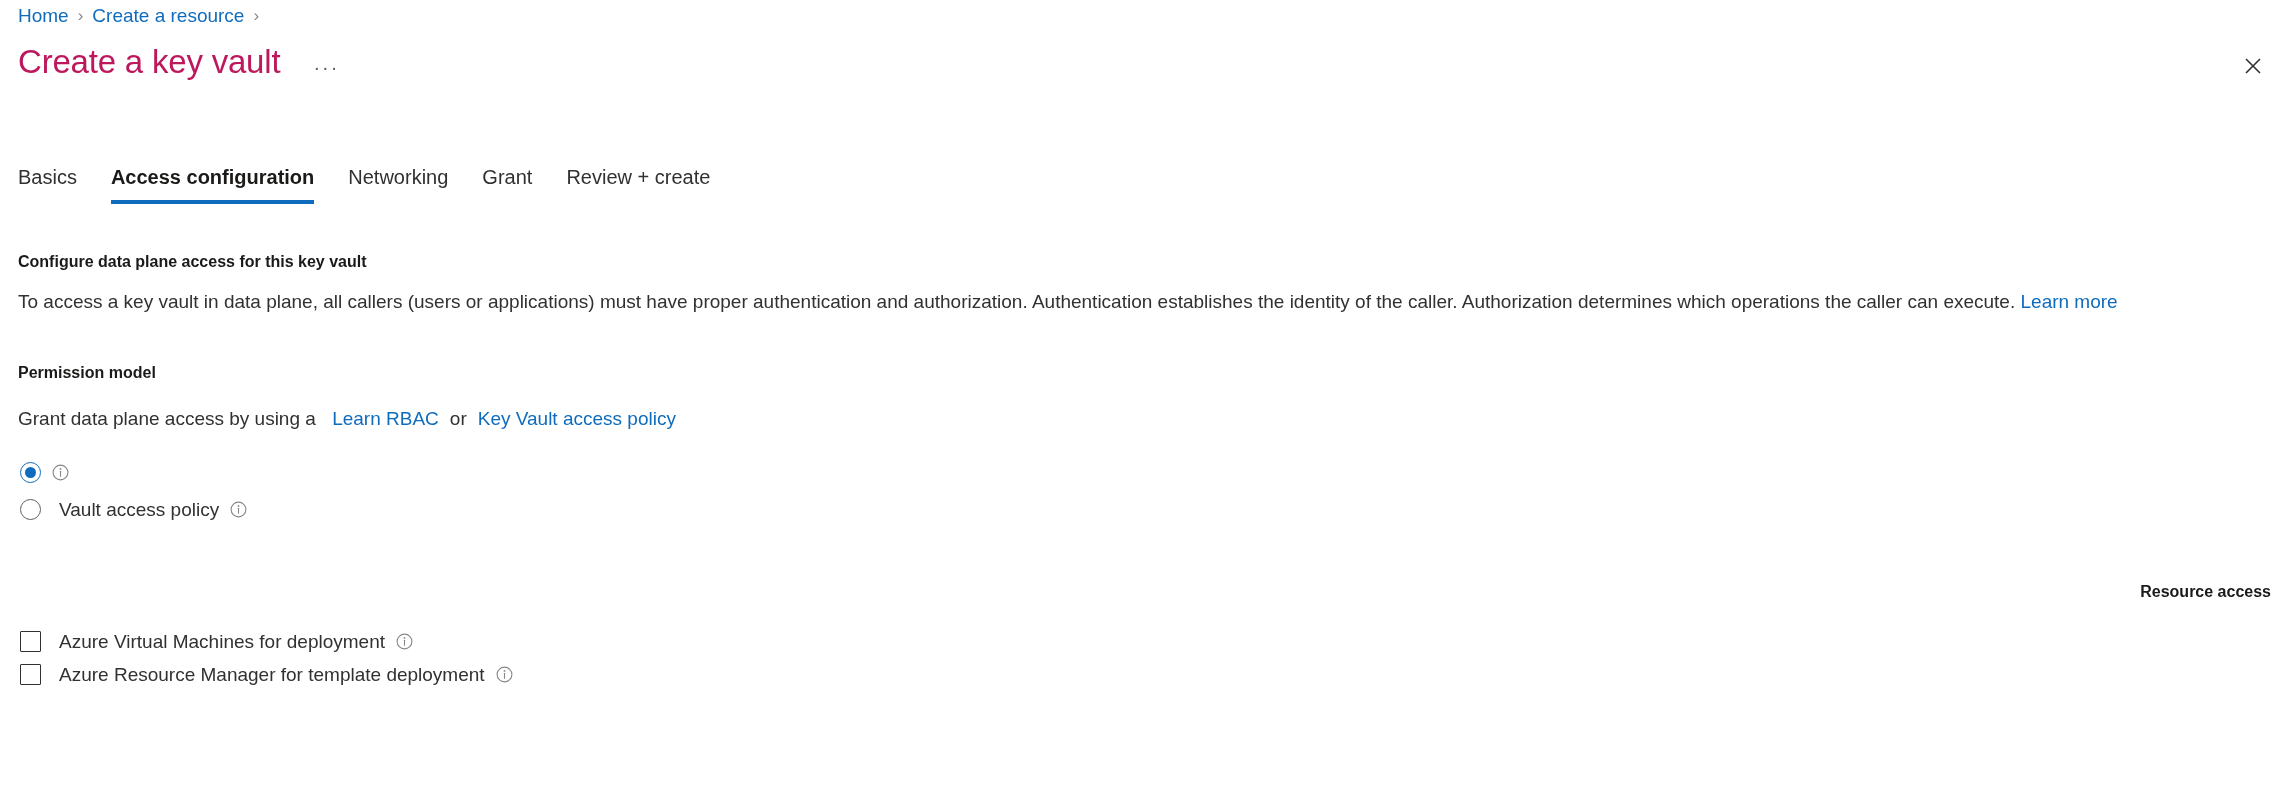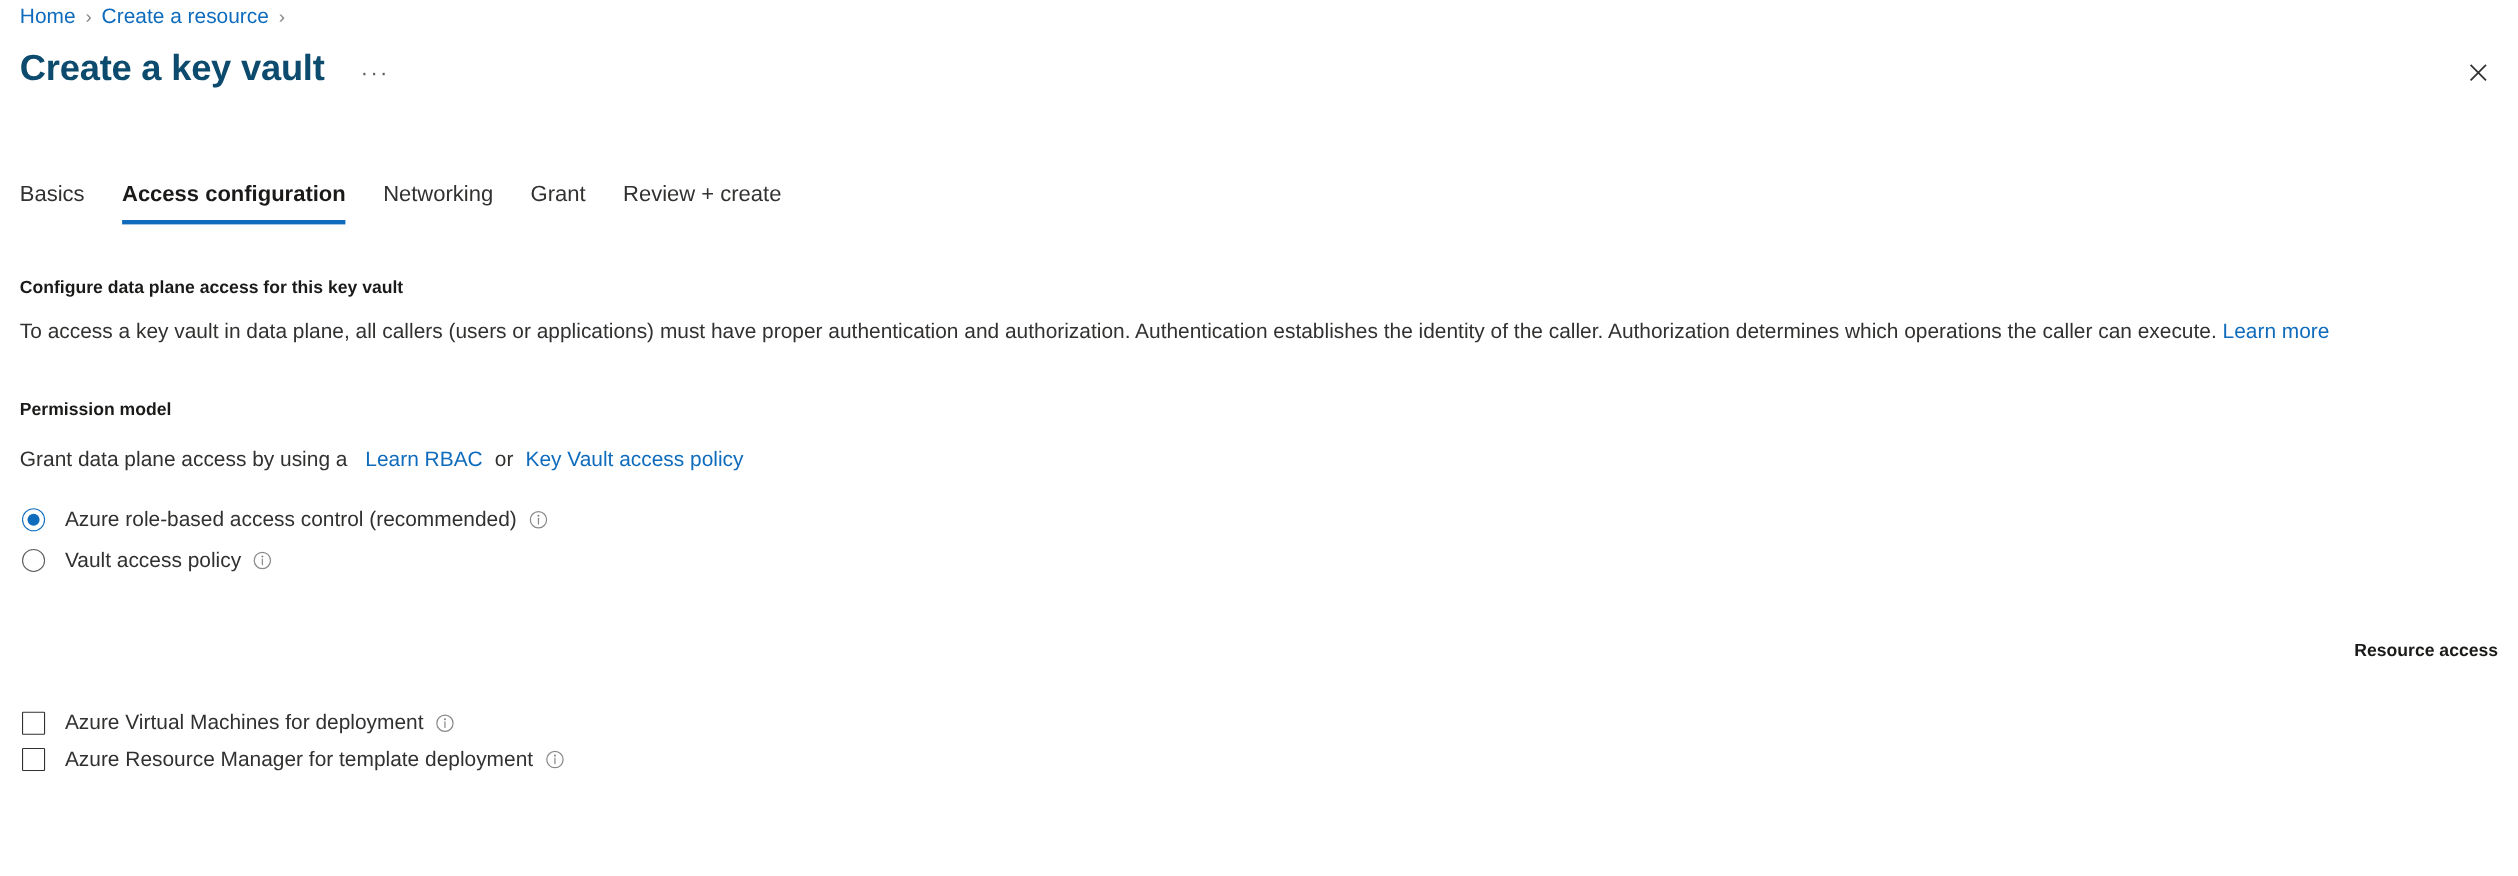--- a/index.html
+++ b/index.html
@@ -45,22 +45,22 @@
   .title-row {
     position: absolute;
     left: 18px;
     top: 40px;
     display: flex;
     align-items: center;
   }
   .page-title {
     font-size: 33px;
     line-height: 44px;
-    font-weight: 700;
-    color: #0c4a6e;
+    font-weight: 400;
+    color: #be185d;
     margin: 0;
     letter-spacing: -0.2px;
   }
   .ellipsis-btn {
     margin-left: 27px;
     margin-top: 10px;
     font-size: 20px;
     line-height: 14px;
     color: #605e5c;
     letter-spacing: 2px;
@@ -205,21 +205,21 @@
     justify-content: center;
     width: 17px;
     height: 17px;
     flex: 0 0 auto;
     cursor: pointer;
   }
   .info-icon svg { display: block; }
 
   
   .block-resource { margin-top: 50px; text-align: right; }
-  .checkbox-group { margin-top: 36px; }
+  .checkbox-group { margin-top: 20px; }
   .checkbox-row {
     display: flex;
     align-items: center;
     height: 33px;
     cursor: pointer;
   }
   .checkbox-mark {
     width: 21px;
     height: 21px;
     border: 1.6px solid #323130;
@@ -282,21 +282,20 @@
 
     <p class="body-text permission-sub">
       <span>Grant data plane access by using a</span>
       <span class="gap-sm"></span><a class="inline-link">Learn RBAC</a><span class="gap-sm"></span><span>or</span><span class="gap-sm"></span><a class="inline-link">Key Vault access policy</a>
     </p>
 
     <div class="radio-group">
 
       <div class="radio-row checked">
         <span class="radio-mark"></span>
-        <span class="radio-label">Azure role-based access control (recommended)</span>
         <span class="gap-sm"></span>
         <span class="info-icon">
           <svg width="17" height="17" viewBox="0 0 17 17" aria-hidden="true">
             <circle cx="8.5" cy="8.5" r="7.4" fill="none" stroke="#8a8886" stroke-width="1.1"></circle>
             <circle cx="8.5" cy="4.9" r="0.95" fill="#8a8886"></circle>
             <path d="M8.5 7.2 L8.5 12.3" stroke="#8a8886" stroke-width="1.1" stroke-linecap="round"></path>
           </svg>
         </span>
       </div>
 

